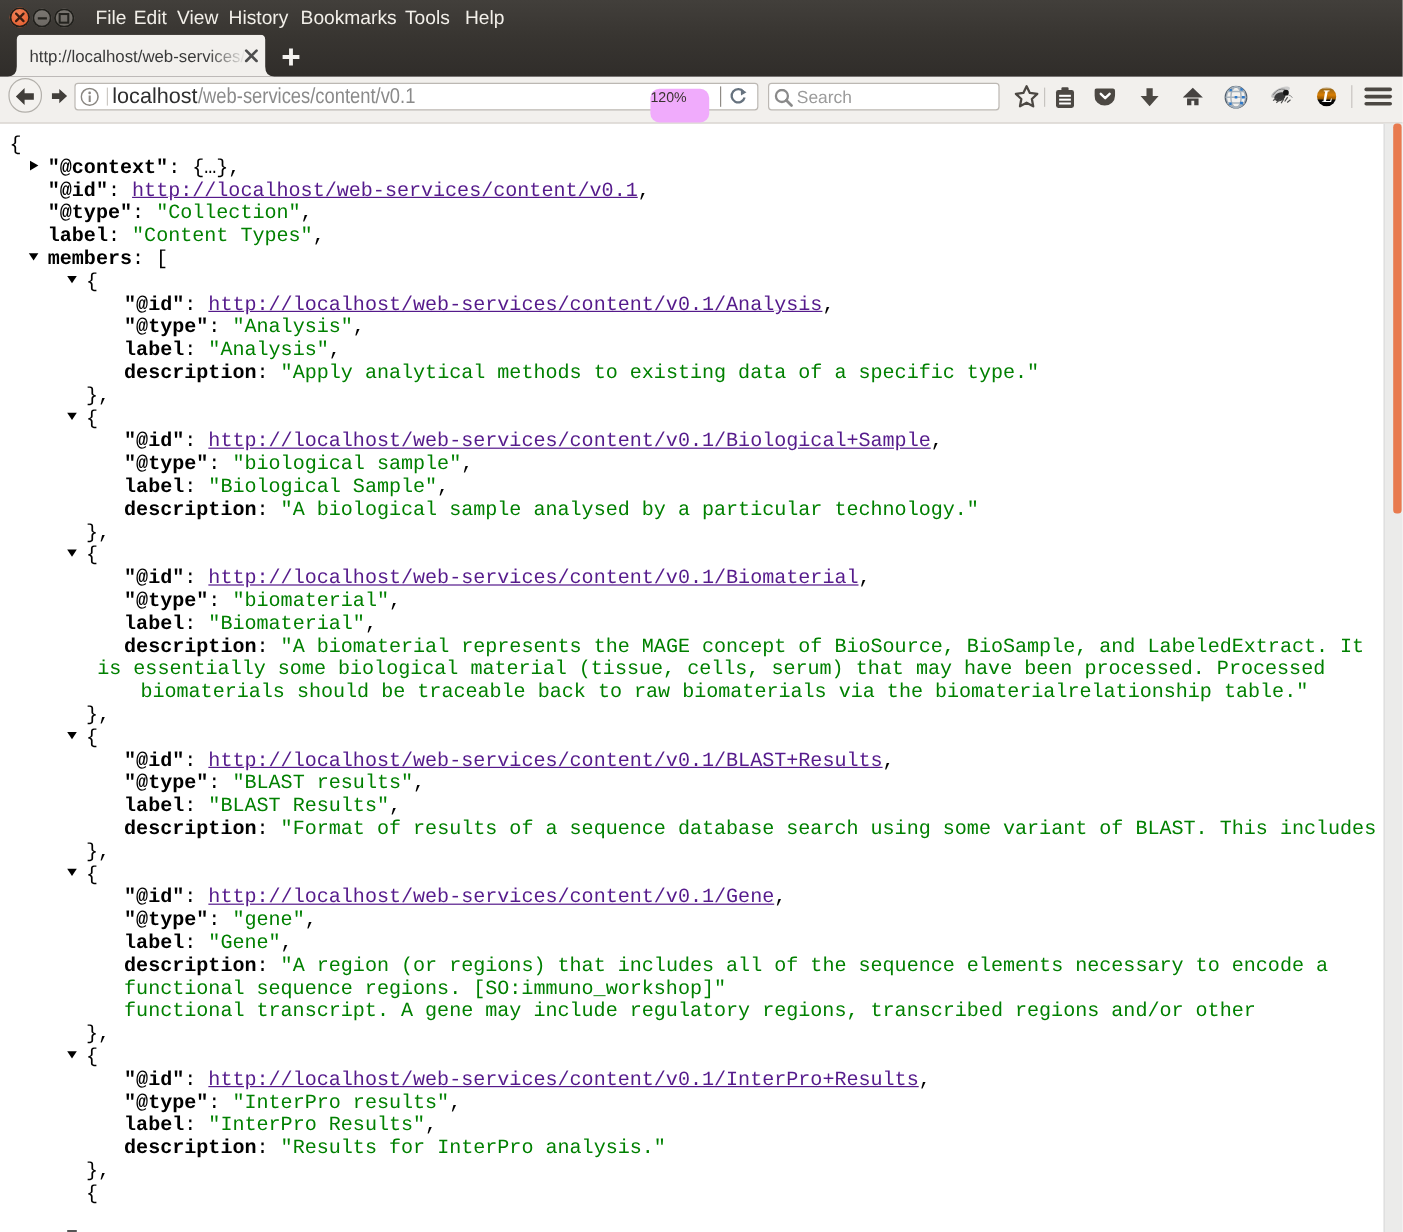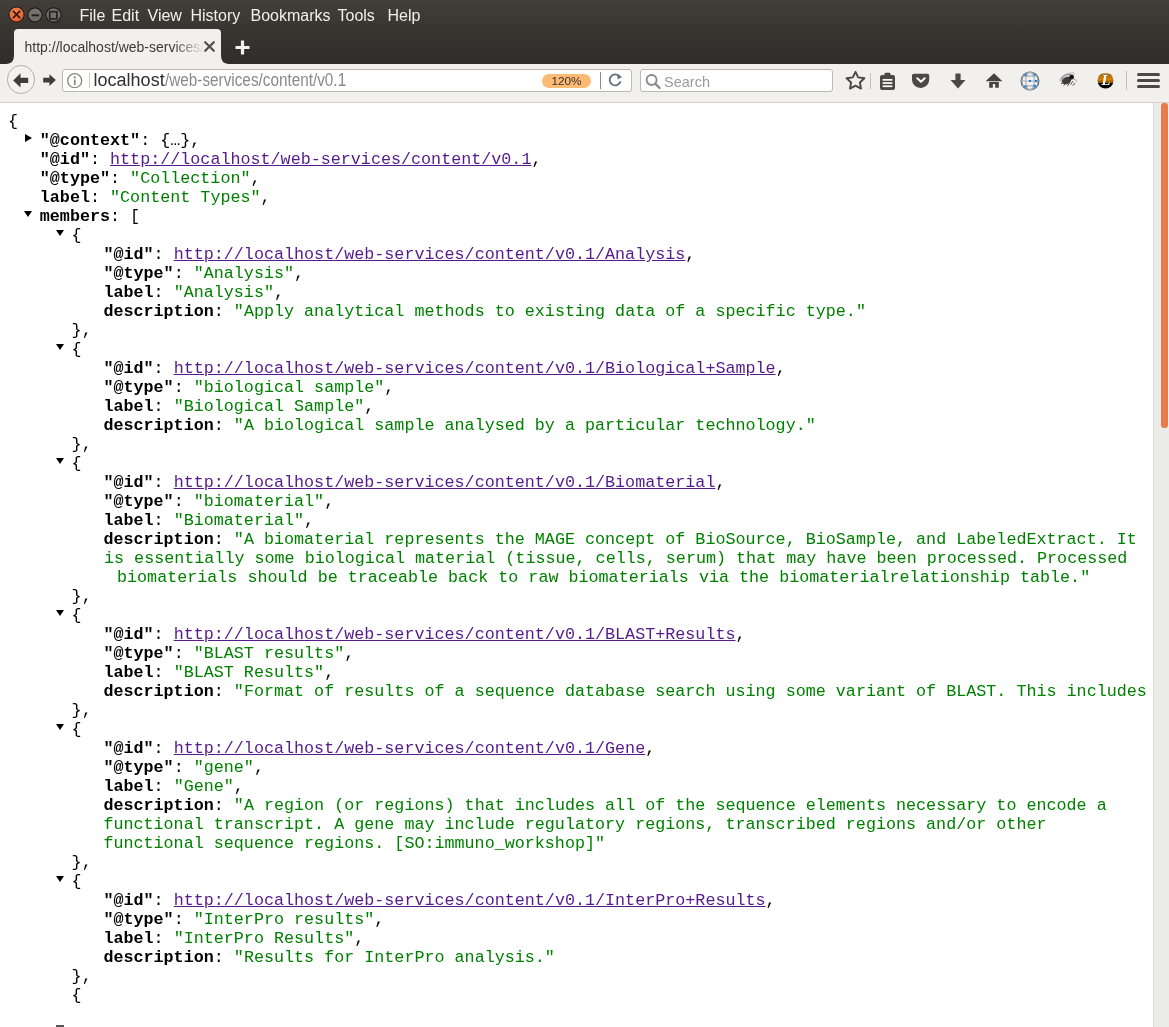--- a/index.html
+++ b/index.html
@@ -68,21 +68,21 @@
     <path d="M12.9 6.1 L6.4 0.2 V3.7 H0.2 V8.5 H6.4 V12 Z" fill="#413e3a"></path>
   </svg>
 <div class="field" style="left:61.7px;width:570.3px"></div>
 <svg class="ic" style="left:67.3px;top:73.2px" width="16" height="16">
     <circle cx="7.7" cy="7.7" r="7" fill="none" stroke="#8a8782" stroke-width="1.3"></circle>
     <circle cx="7.7" cy="4.4" r="1.1" fill="#8a8782"></circle>
     <rect x="6.9" y="6.6" width="1.7" height="5.4" fill="#8a8782"></rect>
   </svg>
 <div class="sep" style="left:88.6px;top:73.4px;height:14.6px;background:#ccc9c4"></div>
 <div class="ic" style="left:93.6px;top:70.7px;font-size:18px;line-height:18.2px;color:#2f2f2f">localhost<span style="color:#8a8a8a;display:inline-block;transform:scaleX(0.85);transform-origin:0 50%">/web-services/content/v0.1</span></div>
-<div class="ic" style="left:542px;top:74px;width:49px;height:14px;background:#fdba74;border-radius:7.5px;font-size:11.8px;color:#38332e;text-align:center;line-height:14.5px">120%</div>
+<div class="ic" style="left:542px;top:74px;width:49px;height:28px;background:#f0abfc;border-radius:7.5px;font-size:11.8px;color:#38332e;text-align:left;line-height:14.5px">120%</div>
 <div class="sep" style="left:599.5px;top:72px;height:16.5px;background:#8f8b85"></div>
 <svg class="ic" style="left:606.5px;top:72.8px" width="16" height="15">
     <path d="M12.6 3.6 A5.5 5.5 0 1 0 13.5 8.2" fill="none" stroke="#66727e" stroke-width="1.9"></path>
     <path d="M10.3 0.9 L15.1 3.9 L10.5 6.5 Z" fill="#66727e"></path>
   </svg>
 <div class="field" style="left:639.5px;width:193px"></div>
 <svg class="ic" style="left:645px;top:74px" width="18" height="18">
     <circle cx="6.6" cy="6" r="5" fill="none" stroke="#8a8a8a" stroke-width="1.9"></circle>
     <path d="M10.2 9.6 L14.6 14" stroke="#8a8a8a" stroke-width="2.3" stroke-linecap="round"></path>
   </svg>
@@ -167,36 +167,36 @@
 <div class="r" style="padding-left:103.4px"><b>"@id"</b>: <span class="a">http://localhost/web-services/content/v0.1/Biological+Sample</span>,</div>
 <div class="r" style="padding-left:103.4px"><b>"@type"</b>: <span class="g">"biological sample"</span>,</div>
 <div class="r" style="padding-left:103.4px"><b>label</b>: <span class="g">"Biological Sample"</span>,</div>
 <div class="r" style="padding-left:103.4px"><b>description</b>: <span class="g">"A biological sample analysed by a particular technology."</span></div>
 <div class="r" style="padding-left:71.6px">},</div>
 <div class="r" style="padding-left:71.6px"><i class="td" style="left:56.4px"></i>{</div>
 <div class="r" style="padding-left:103.4px"><b>"@id"</b>: <span class="a">http://localhost/web-services/content/v0.1/Biomaterial</span>,</div>
 <div class="r" style="padding-left:103.4px"><b>"@type"</b>: <span class="g">"biomaterial"</span>,</div>
 <div class="r" style="padding-left:103.4px"><b>label</b>: <span class="g">"Biomaterial"</span>,</div>
 <div class="r" style="padding-left:103.4px"><b>description</b>: <span class="g">"A biomaterial represents the MAGE concept of BioSource, BioSample, and LabeledExtract. It</span></div>
-<div class="r" style="padding-left:104px"><span class="g">is essentially some biological material (tissue, cells, serum) that may have been processed. Processed</span></div>
+<div class="r" style="padding-left:81px"><span class="g">is essentially some biological material (tissue, cells, serum) that may have been processed. Processed</span></div>
 <div class="r" style="padding-left:117px"><span class="g">biomaterials should be traceable back to raw biomaterials via the biomaterialrelationship table."</span></div>
 <div class="r" style="padding-left:71.6px">},</div>
 <div class="r" style="padding-left:71.6px"><i class="td" style="left:56.4px"></i>{</div>
 <div class="r" style="padding-left:103.4px"><b>"@id"</b>: <span class="a">http://localhost/web-services/content/v0.1/BLAST+Results</span>,</div>
 <div class="r" style="padding-left:103.4px"><b>"@type"</b>: <span class="g">"BLAST results"</span>,</div>
 <div class="r" style="padding-left:103.4px"><b>label</b>: <span class="g">"BLAST Results"</span>,</div>
 <div class="r" style="padding-left:103.4px"><b>description</b>: <span class="g">"Format of results of a sequence database search using some variant of BLAST. This includes</span></div>
 <div class="r" style="padding-left:71.6px">},</div>
 <div class="r" style="padding-left:71.6px"><i class="td" style="left:56.4px"></i>{</div>
 <div class="r" style="padding-left:103.4px"><b>"@id"</b>: <span class="a">http://localhost/web-services/content/v0.1/Gene</span>,</div>
 <div class="r" style="padding-left:103.4px"><b>"@type"</b>: <span class="g">"gene"</span>,</div>
 <div class="r" style="padding-left:103.4px"><b>label</b>: <span class="g">"Gene"</span>,</div>
 <div class="r" style="padding-left:103.4px"><b>description</b>: <span class="g">"A region (or regions) that includes all of the sequence elements necessary to encode a</span></div>
+<div class="r" style="padding-left:103.4px"><span class="g">functional sequence regions. [SO:immuno_workshop]"</span></div>
 <div class="r" style="padding-left:103.4px"><span class="g">functional transcript. A gene may include regulatory regions, transcribed regions and/or other</span></div>
-<div class="r" style="padding-left:103.4px"><span class="g">functional sequence regions. [SO:immuno_workshop]"</span></div>
 <div class="r" style="padding-left:71.6px">},</div>
 <div class="r" style="padding-left:71.6px"><i class="td" style="left:56.4px"></i>{</div>
 <div class="r" style="padding-left:103.4px"><b>"@id"</b>: <span class="a">http://localhost/web-services/content/v0.1/InterPro+Results</span>,</div>
 <div class="r" style="padding-left:103.4px"><b>"@type"</b>: <span class="g">"InterPro results"</span>,</div>
 <div class="r" style="padding-left:103.4px"><b>label</b>: <span class="g">"InterPro Results"</span>,</div>
 <div class="r" style="padding-left:103.4px"><b>description</b>: <span class="g">"Results for InterPro analysis."</span></div>
 <div class="r" style="padding-left:71.6px">},</div>
 <div class="r" style="padding-left:71.6px">{</div>
 </div>
 <div class="ic" style="left:56.4px;top:1025.4px;width:8px;height:1.6px;background:#555"></div>

